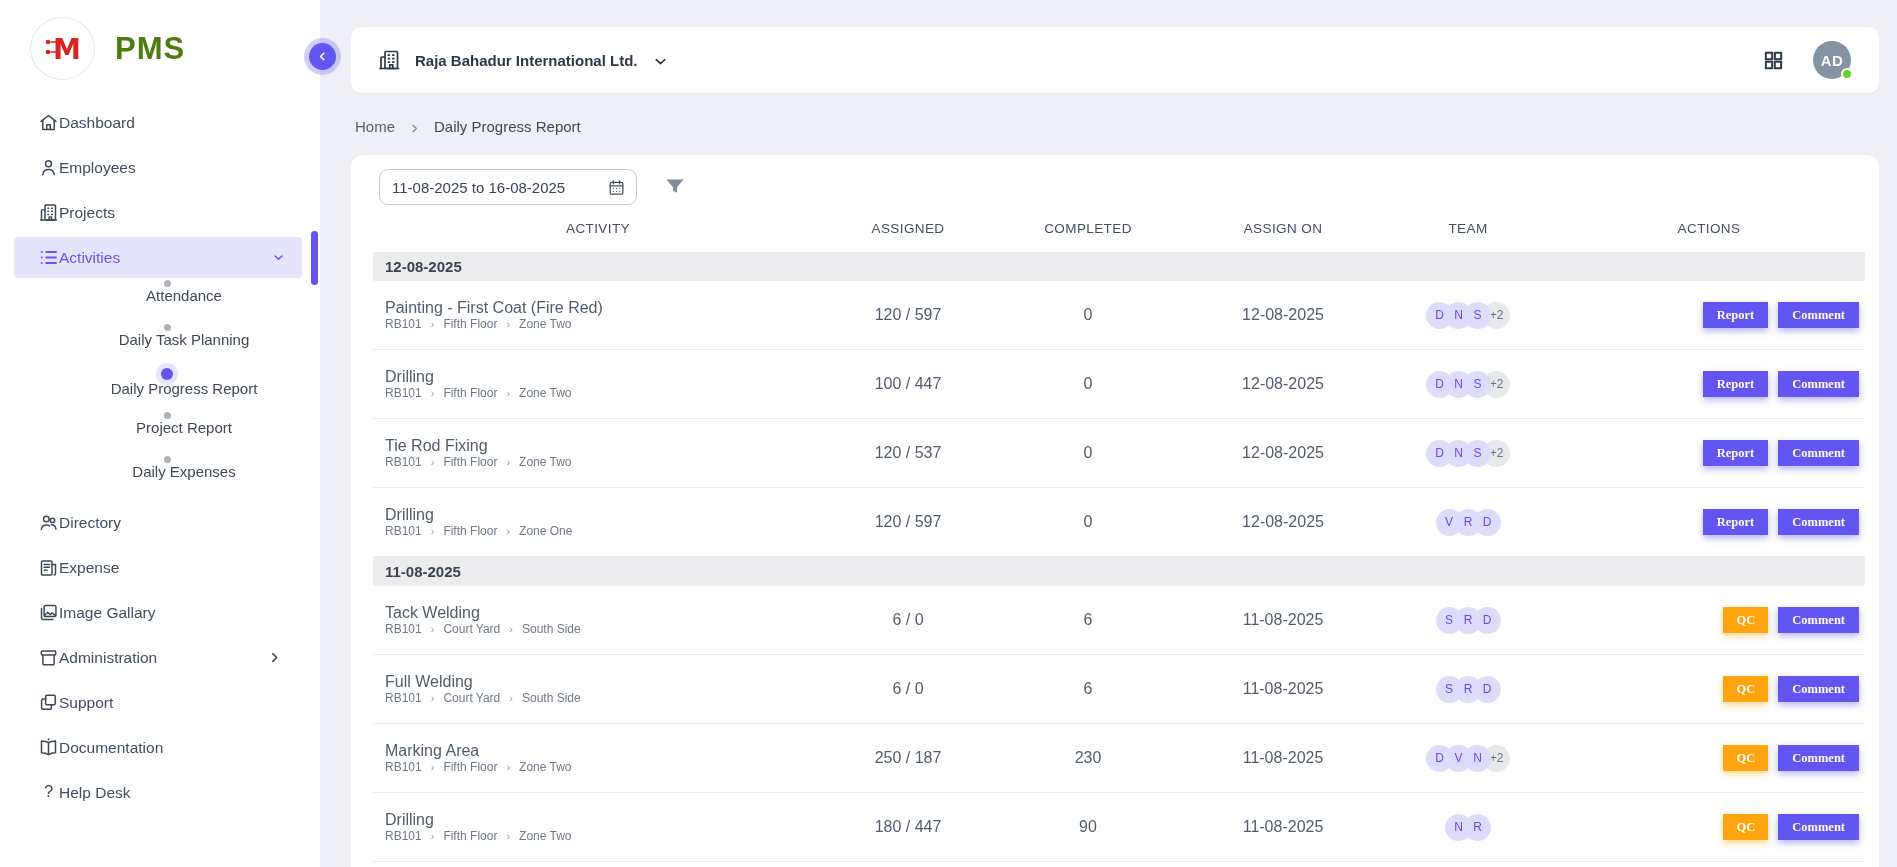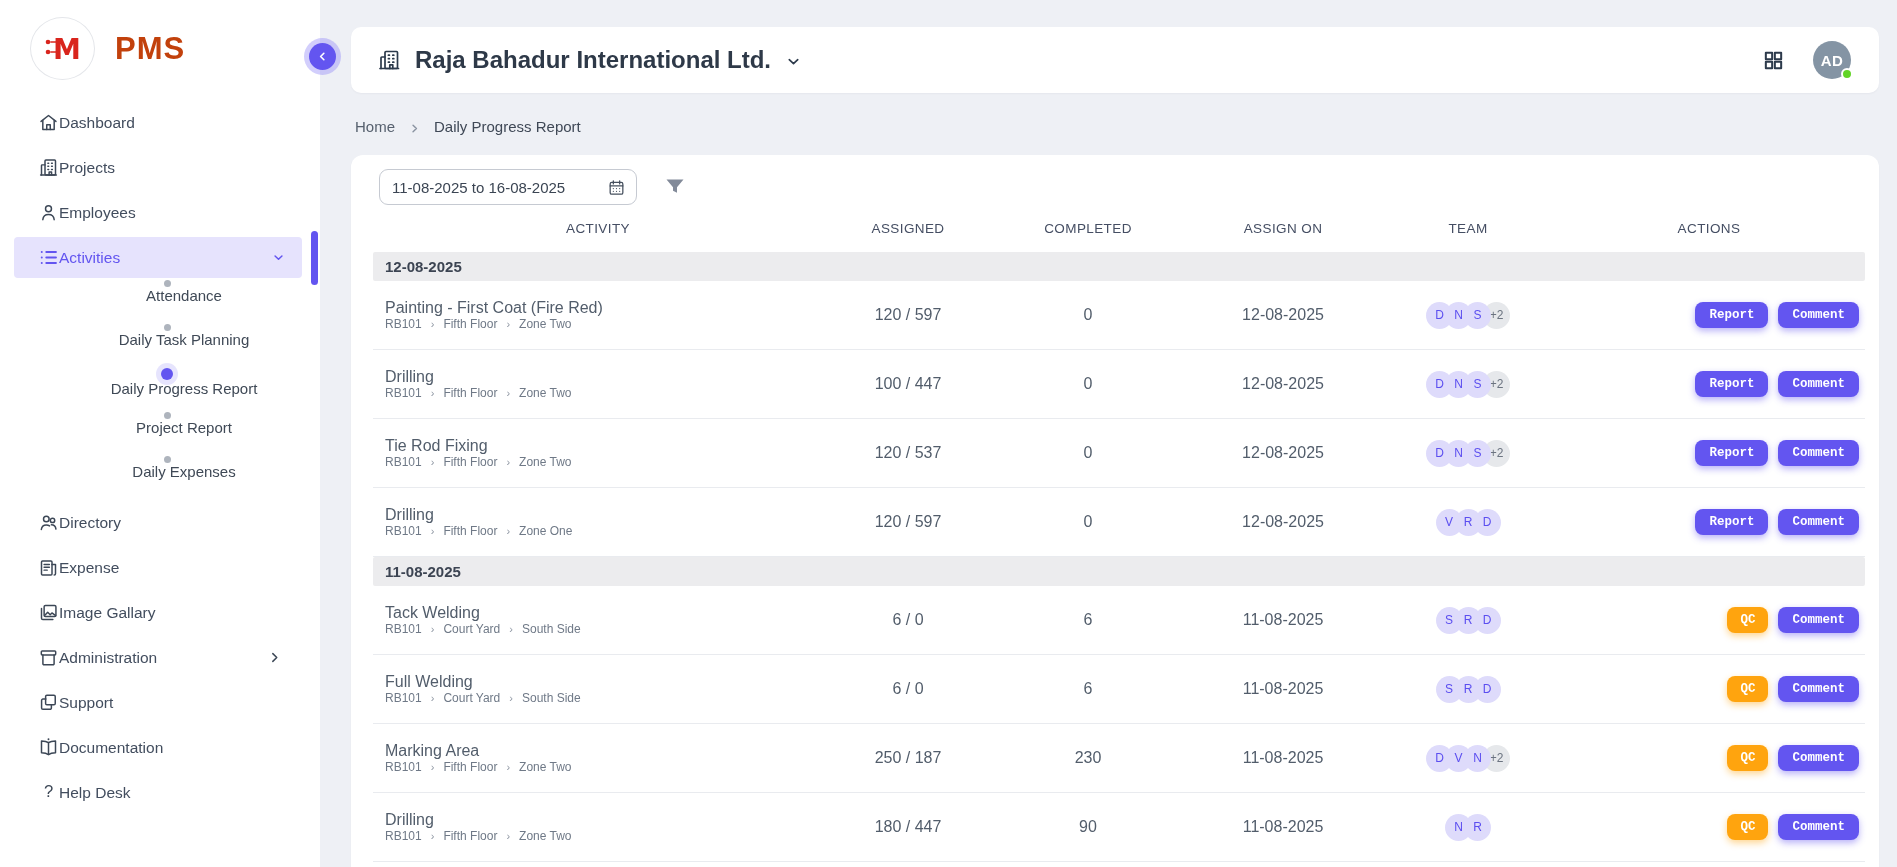--- a/index.html
+++ b/index.html
@@ -13,21 +13,21 @@
   
   .sidebar {
     position:absolute; left:0; top:0; width:320px; height:867px;
     background:#ffffff; z-index:2;
   }
   .logo-row { display:flex; align-items:center; gap:20px; padding:17px 0 10px 30px; }
   .logo-circle {
     width:65px; height:63px; border:1px solid #e4e6ea; border-radius:50%;
     display:flex; align-items:center; justify-content:center; background:#fff;
   }
-  .logo-text { font-size:31px; font-weight:bold; color:#c2410c; letter-spacing:1px; }
+  .logo-text { font-size:31px; font-weight:bold; color:#4d7c0f; letter-spacing:1px; }
   .nav { margin-top:10px; display:flex; flex-direction:column; }
   .nav-item {
     position:relative; display:flex; align-items:center; 
     height:45px; padding-left:38px; font-size:15.5px; color:#424d5e; cursor:pointer;
   }
   .nav-item .icon { width:21px; height:21px; display:flex; align-items:center; color:#3c4756; flex:0 0 21px; }
   .nav-item.active {
     background:#e6e3fd; margin:2px 18px 2px 14px; height:41px;
     padding-left:24px; border-radius:4px; color:#6355f0;
   }
@@ -47,21 +47,21 @@
     position:absolute; left:309px; top:43px; width:27px; height:27px; border-radius:50%;
     background:#6355f0; display:flex; align-items:center; justify-content:center;
     box-shadow:0 0 0 5px rgba(142,132,248,0.40); z-index:5; border:none; cursor:pointer; color:#fff;
   }
   .header-card {
     position:absolute; left:351px; top:27px; width:1528px; height:66px;
     background:#fff; border-radius:10px; display:flex; align-items:center;
     padding:0 28px 0 26px; box-shadow:0 1px 2px rgba(16,24,40,0.04);
   }
   .company-sel { display:flex; align-items:center; gap:14px; cursor:pointer; }
-  .company-name { font-size:24px; font-weight:bold; color:#2e3948; }
+  .company-name { font-size:15px; font-weight:bold; color:#2e3948; }
   .hdr-right { margin-left:auto; display:flex; align-items:center; gap:28px; }
   .grid-icon { display:flex; color:#2c3a4b; cursor:pointer; }
   .avatar { position:relative; width:38px; height:38px; border-radius:50%; background:#8494a4;
     display:flex; align-items:center; justify-content:center; cursor:pointer; }
   .avatar-txt { color:#fff; font-size:15px; font-weight:bold; letter-spacing:0.5px; }
   .status-dot { position:absolute; right:-2px; bottom:-1px; width:12px; height:12px; border-radius:50%;
     background:#62d426; border:2px solid #fff; }
   .breadcrumb { position:absolute; left:355px; top:118px; display:flex; align-items:flex-end; gap:13px; font-size:15px; }
   .crumb { color:#56606e; cursor:pointer; }
   .crumb.current { color:#3f4856; cursor:default; }
@@ -94,23 +94,23 @@
   .cell-team { display:flex; justify-content:center; }
   .chip {
     width:27px; height:27px; border-radius:50%; background:#dedbfb; color:#5b4ef0;
     font-size:12px; display:flex; align-items:center; justify-content:center;
     margin-left:-8px; position:relative; cursor:default;
   }
   .chip:first-child { margin-left:0; }
   .chip.extra { background:#e6e8eb; color:#6b7380; }
   .cell-actions { display:flex; justify-content:flex-end; gap:10px; padding-right:6px; }
   .btn {
-    height:26px; border:none; border-radius:8px; color:#fff; font-size:12.5px; font-weight:bold;
+    height:26px; border:none; border-radius:0; color:#fff; font-size:12.5px; font-weight:bold;
     padding:0 14px; display:flex; align-items:center; cursor:pointer;
-    font-family:Liberation Mono, monospace;
+    font-family:Liberation Serif, serif;
   }
   .btn-purple { background:#6355f0; box-shadow:0 3px 7px rgba(99,85,240,0.45); }
   .btn-qc { background:#ffa40e; box-shadow:0 3px 7px rgba(255,164,14,0.45); padding:0 13px; }
 </style>
 </head>
 <body>
 
 <aside class="sidebar">
   <div class="logo-row">
     <div class="logo-circle">
@@ -130,37 +130,37 @@
             <path d="M3.5 10.8 12 4l8.5 6.8"></path>
             <path d="M5.5 9.6V20h13V9.6"></path>
             <path d="M10 20v-5.4h4V20"></path>
           </svg>
         </span>
     <span class="label">Dashboard</span>
   </div>
       <div class="nav-item">
     <span class="icon">
           <svg width="21" height="21" viewBox="0 0 24 24" fill="none" stroke="currentColor" stroke-width="1.7" stroke-linecap="round" stroke-linejoin="round">
+            <circle cx="12" cy="7.8" r="3.4"></circle>
+            <path d="M5.5 20.2c.4-3.7 3-5.8 6.5-5.8s6.1 2.1 6.5 5.8"></path>
+          </svg>
+        </span>
+    <span class="label">Employees</span>
+  </div>
+      <div class="nav-item">
+    <span class="icon">
+          <svg width="21" height="21" viewBox="0 0 24 24" fill="none" stroke="currentColor" stroke-width="1.7" stroke-linecap="round" stroke-linejoin="round">
             <rect x="8" y="3.5" width="12" height="17" rx="1"></rect>
             <path d="M8 9H4.8a.8.8 0 0 0-.8.8v10.7"></path>
             <path d="M3 20.5h18"></path>
             <path d="M11.3 7.2h.9M15.5 7.2h.9M11.3 10.7h.9M15.5 10.7h.9M11.3 14.2h.9M15.5 14.2h.9"></path>
             <path d="M12.7 20.5v-3.4h2.8v3.4"></path>
           </svg>
         </span>
     <span class="label">Projects</span>
-  </div>
-      <div class="nav-item">
-    <span class="icon">
-          <svg width="21" height="21" viewBox="0 0 24 24" fill="none" stroke="currentColor" stroke-width="1.7" stroke-linecap="round" stroke-linejoin="round">
-            <circle cx="12" cy="7.8" r="3.4"></circle>
-            <path d="M5.5 20.2c.4-3.7 3-5.8 6.5-5.8s6.1 2.1 6.5 5.8"></path>
-          </svg>
-        </span>
-    <span class="label">Employees</span>
   </div>
       <div class="nav-item active">
     <span class="icon">
           <svg width="21" height="21" viewBox="0 0 24 24" fill="none" stroke="currentColor" stroke-width="2.3" stroke-linecap="round" stroke-linejoin="round">
             <path d="M9.5 5.8h11M9.5 12h11M9.5 18.2h11"></path>
             <path d="M4.3 5.8h.01M4.3 12h.01M4.3 18.2h.01"></path>
           </svg>
         </span>
     <span class="label">Activities</span>
   <span class="nav-chevron">

